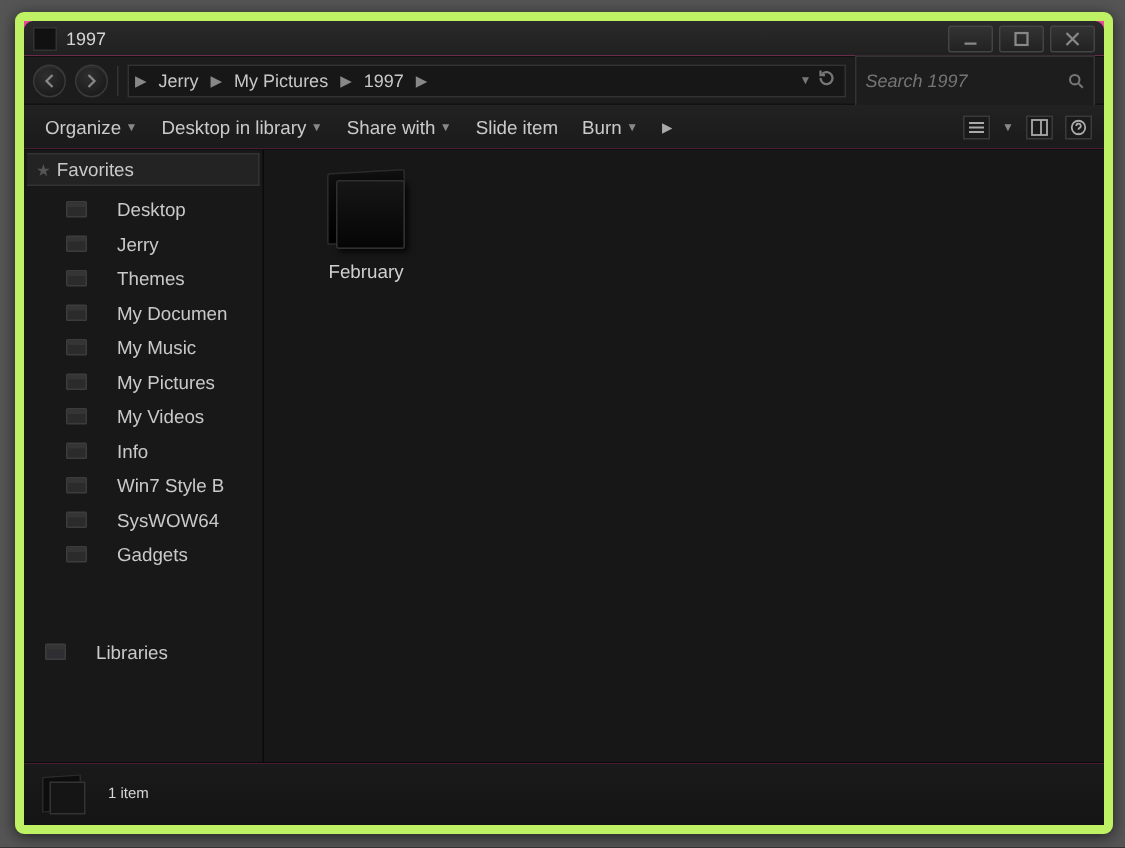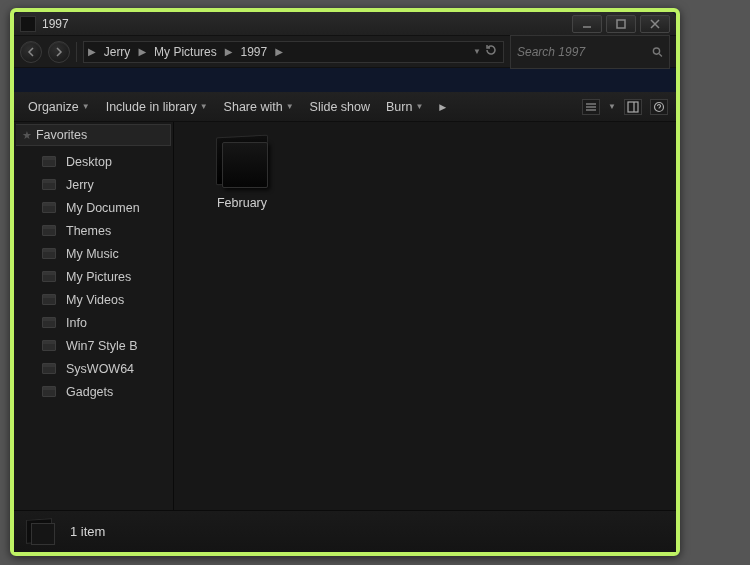--- a/index.html
+++ b/index.html
@@ -1,21 +1,21 @@
 <!DOCTYPE html>
 <html><head>
 <meta charset="utf-8">
 <style>
   * { box-sizing: border-box; margin: 0; padding: 0; font-family: "Segoe UI", Tahoma, sans-serif; }
   body { background: #555; width: 750px; height: 565px; overflow: hidden; }
 
   .window {
-    position: absolute; left: 10px; top: 8px; width: 670px; height: 548px;
-    background: #0f172a;
-    border: 4px solid #bef264;
+    position: absolute; left: 10px; top: 8px; width: 732px; height: 548px;
+    background: #ec4899;
+    border: 6px solid #bef264;
     border-radius: 6px;
     box-shadow: 0 2px 10px rgba(0,0,0,.6);
     display: flex; flex-direction: column;
     color: #cfcfcf;
   }
 
   
   .titlebar {
     height: 24px; display: flex; align-items: center; padding: 0 6px;
     background: linear-gradient(#2a2a2a,#202020);
@@ -65,21 +65,21 @@
     background:transparent; border:none; outline:none; color:#9c9c9c; font-size:12px; width:100%;
     font-style: italic;
   }
   .searchbox svg { width:12px; height:12px; stroke:#777; fill:none; stroke-width:1.5; }
 
   
   .cmdbar {
     height: 30px; display:flex; align-items:center; padding: 0 8px; gap: 4px;
     background: linear-gradient(#222,#1a1a1a);
     border-bottom: 1px solid #0e0e0e;
-    font-size: 12.5px; color:#cacaca;margin-top:24px;
+    font-size: 12.5px; color:#cacaca;
   }
   .cmd { padding: 4px 6px; display:flex; align-items:center; gap:3px; }
   .cmd .dd { font-size: 8px; color:#888; }
   .cmd-spacer { flex:1; }
   .cmd-right { display:flex; align-items:center; gap:10px; }
   .overflow-chev { font-size: 9px; color:#aaa; padding:0 6px; }
   .view-toggle { display:flex; align-items:center; gap:8px; }
   .vt { width:18px; height:16px; border:1px solid #3a3a3a; background:#1a1a1a;
         display:flex; align-items:center; justify-content:center; }
   .vt svg { width:12px; height:12px; stroke:#aaa; fill:none; stroke-width:1.2; }
@@ -90,21 +90,21 @@
     width: 160px; background:#181818; border-right:1px solid #0a0a0a;
     font-size: 12.5px; color:#c9c9c9; overflow:hidden; position:relative;
   }
   .nav-section {
     height: 22px; display:flex; align-items:center; padding: 0 6px; gap:4px;
     background:#232323; border:1px solid #333; border-left:none;
     margin: 2px 2px 4px 2px;
   }
   .nav-section .star { color:#555; font-size:11px; }
   .nav-item {
-    height: 23px; display:flex; align-items:center; padding-left: 28px; gap:10px;
+    height: 23px; display:flex; align-items:center; padding-left: 28px; gap:20px;
     white-space:nowrap; overflow:hidden;
   }
   .nav-item .fi { width:14px; height:11px; background:#2b2b2b; border:1px solid #3c3c3c; border-radius:1px;
                   box-shadow: inset 0 3px 0 #353535; }
   .nav-lib { margin-top: 42px; }
 
   .content {
     flex:1; background:#171717; position:relative; overflow:hidden;
   }
   .folder-item {
@@ -129,21 +129,21 @@
   }
   .cursor {
     position:absolute; left: 293px; top: 430px;
     width:0; height:0;
   }
 
   
   .details {
     height: 42px; background: linear-gradient(#1a1a1a,#141414);
     border-top:1px solid #0b0b0b; display:flex; align-items:center; padding: 0 10px; gap:12px;
-    font-size: 13px; color:#d6d6d6;
+    font-size: 10px; color:#d6d6d6;
   }
   .details .thumb {
     width: 34px; height: 30px; position:relative;
   }
   .details .thumb .b1 {
     position:absolute; left:2px; top:2px; width:26px; height:24px;
     background:#0d0d0d; border:1px solid #2a2a2a; transform:skewY(-4deg);
   }
   .details .thumb .b2 {
     position:absolute; left:7px; top:6px; width:24px; height:22px;
@@ -216,29 +216,29 @@
         </svg>
     </div>
   </div>
 
   <div class="cmdbar">
     <div class="cmd">
       <span>Organize</span>
         <span class="dd">▼</span>
     </div>
     <div class="cmd">
-      <span>Include in library</span>
+      <span>Desktop in library</span>
         <span class="dd">▼</span>
     </div>
     <div class="cmd">
       <span>Share with</span>
         <span class="dd">▼</span>
     </div>
     <div class="cmd">
-      <span>Slide show</span>
+      <span>Slide item</span>
     </div>
     <div class="cmd">
       <span>Burn</span>
         <span class="dd">▼</span>
     </div>
     <span class="overflow-chev">▶</span>
     <div class="cmd-spacer"></div>
     <div class="cmd-right">
       <div class="view-toggle">
         <div class="vt">
@@ -272,28 +272,28 @@
       <div class="nav-item">
           <span class="fi"></span>
           <span>Desktop</span>
         </div>
       <div class="nav-item">
           <span class="fi"></span>
           <span>Jerry</span>
         </div>
       <div class="nav-item">
           <span class="fi"></span>
+          <span>Themes</span>
+        </div>
+      <div class="nav-item">
+          <span class="fi"></span>
           <span>My Documen</span>
         </div>
       <div class="nav-item">
           <span class="fi"></span>
-          <span>Themes</span>
-        </div>
-      <div class="nav-item">
-          <span class="fi"></span>
           <span>My Music</span>
         </div>
       <div class="nav-item">
           <span class="fi"></span>
           <span>My Pictures</span>
         </div>
       <div class="nav-item">
           <span class="fi"></span>
           <span>My Videos</span>
         </div>
@@ -307,20 +307,24 @@
         </div>
       <div class="nav-item">
           <span class="fi"></span>
           <span>SysWOW64</span>
         </div>
       <div class="nav-item">
           <span class="fi"></span>
           <span>Gadgets</span>
         </div>
 
+      <div class="nav-item nav-lib" style="padding-left:14px;">
+        <span class="fi" style="background:#2f2f33;"></span>
+        <span>Libraries</span>
+      </div>
     </div>
 
     <div class="content">
       <div class="folder-item">
         <div class="folder-icon">
           <div class="back"></div>
           <div class="front"></div>
         </div>
         <span>February</span>
       </div>

